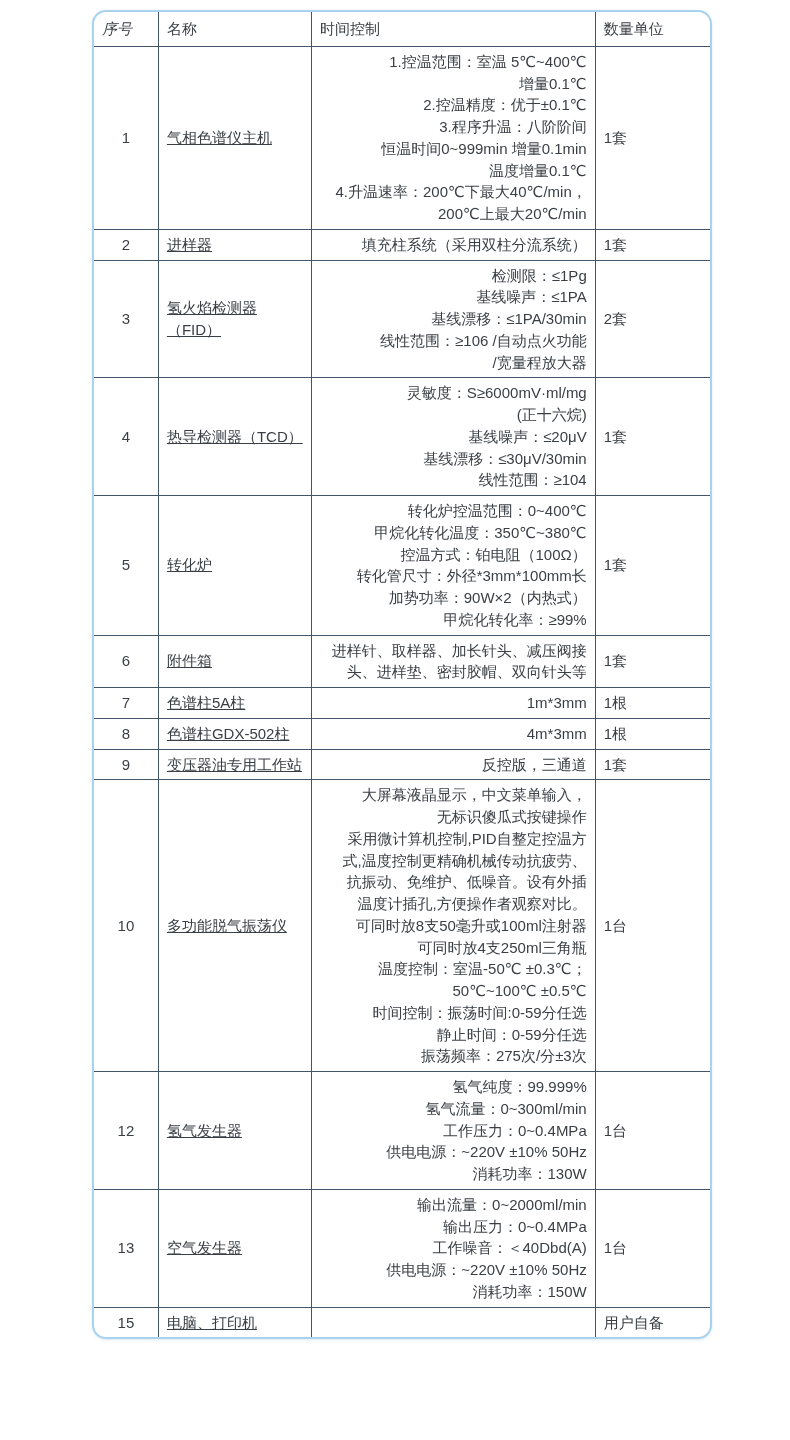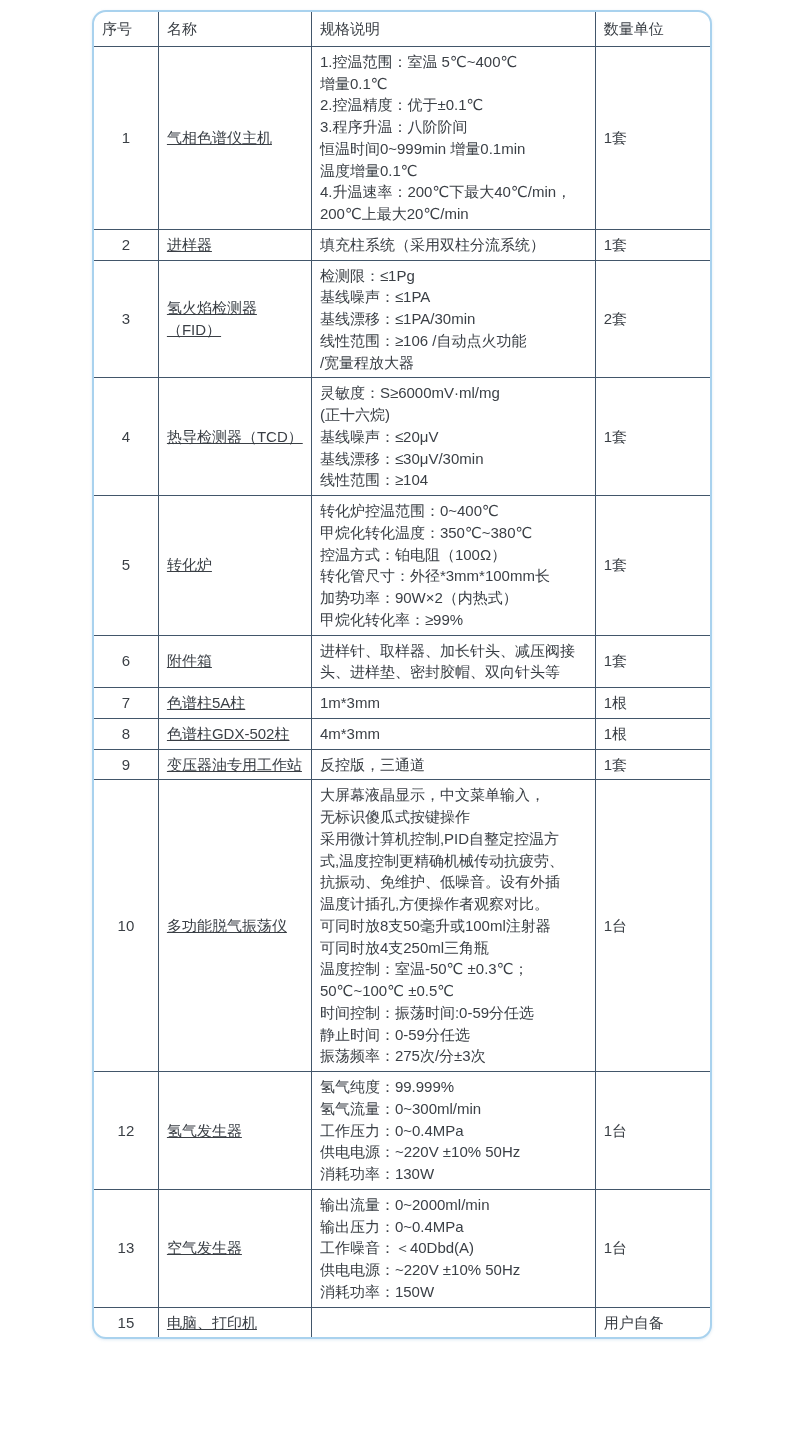--- a/index.html
+++ b/index.html
@@ -55,43 +55,43 @@
   col.c-no   { width: 64px; }
   col.c-name { width: 152px; }
   col.c-spec { width: 282px; }
   col.c-qty  { width: 114px; }
 
   table.spec-table th {
     font-weight: normal;
     text-align: left;
     padding: 6px 8px;
   }
-  th.h-no { text-align: left; padding-left: 12px; }
+  th.h-no { text-align: left; padding-left: 12px; font-style: italic; }
   td.no-cell   { text-align: center; }
   td.name-cell { text-align: left; padding-left: 10px; text-decoration: underline; }
-  td.spec-cell { text-align: left; white-space: pre-line; padding-left: 9px; }
+  td.spec-cell { text-align: right; white-space: pre-line; padding-left: 9px; }
   td.qty-cell  { text-align: left; padding-left: 11px; }
 </style>
 </head>
 <body>
 
 <div class="spec-card">
 
   <table class="spec-table">
     <colgroup>
       <col class="c-no">
         <col class="c-name">
         <col class="c-spec">
         <col class="c-qty">
     </colgroup>
     <thead>
       <tr>
         <th class="h-no">序号</th>
         <th>名称</th>
-        <th>规格说明</th>
+        <th>时间控制</th>
         <th>数量单位</th>
       </tr>
     </thead>
     <tbody id="rows-body">
         <tr>
           <td class="no-cell">1</td>
           <td class="name-cell">气相色谱仪主机</td>
           <td class="spec-cell">1.控温范围：室温 5℃~400℃
 增量0.1℃
 2.控温精度：优于±0.1℃

